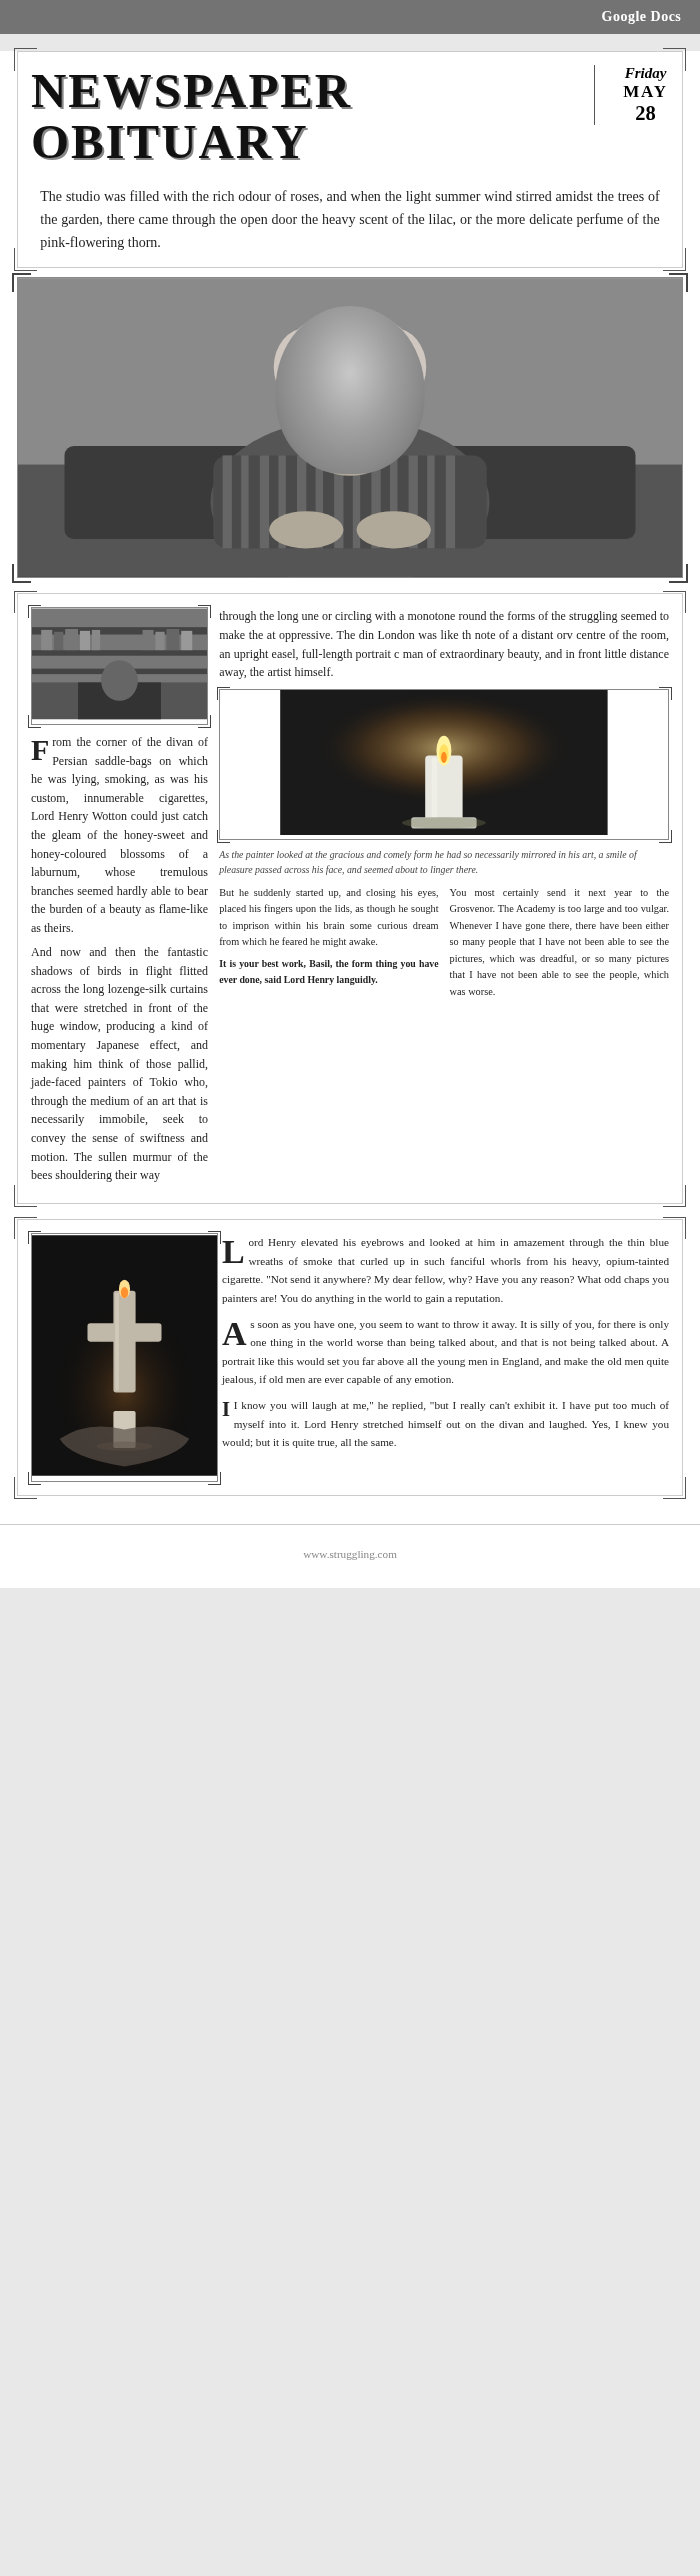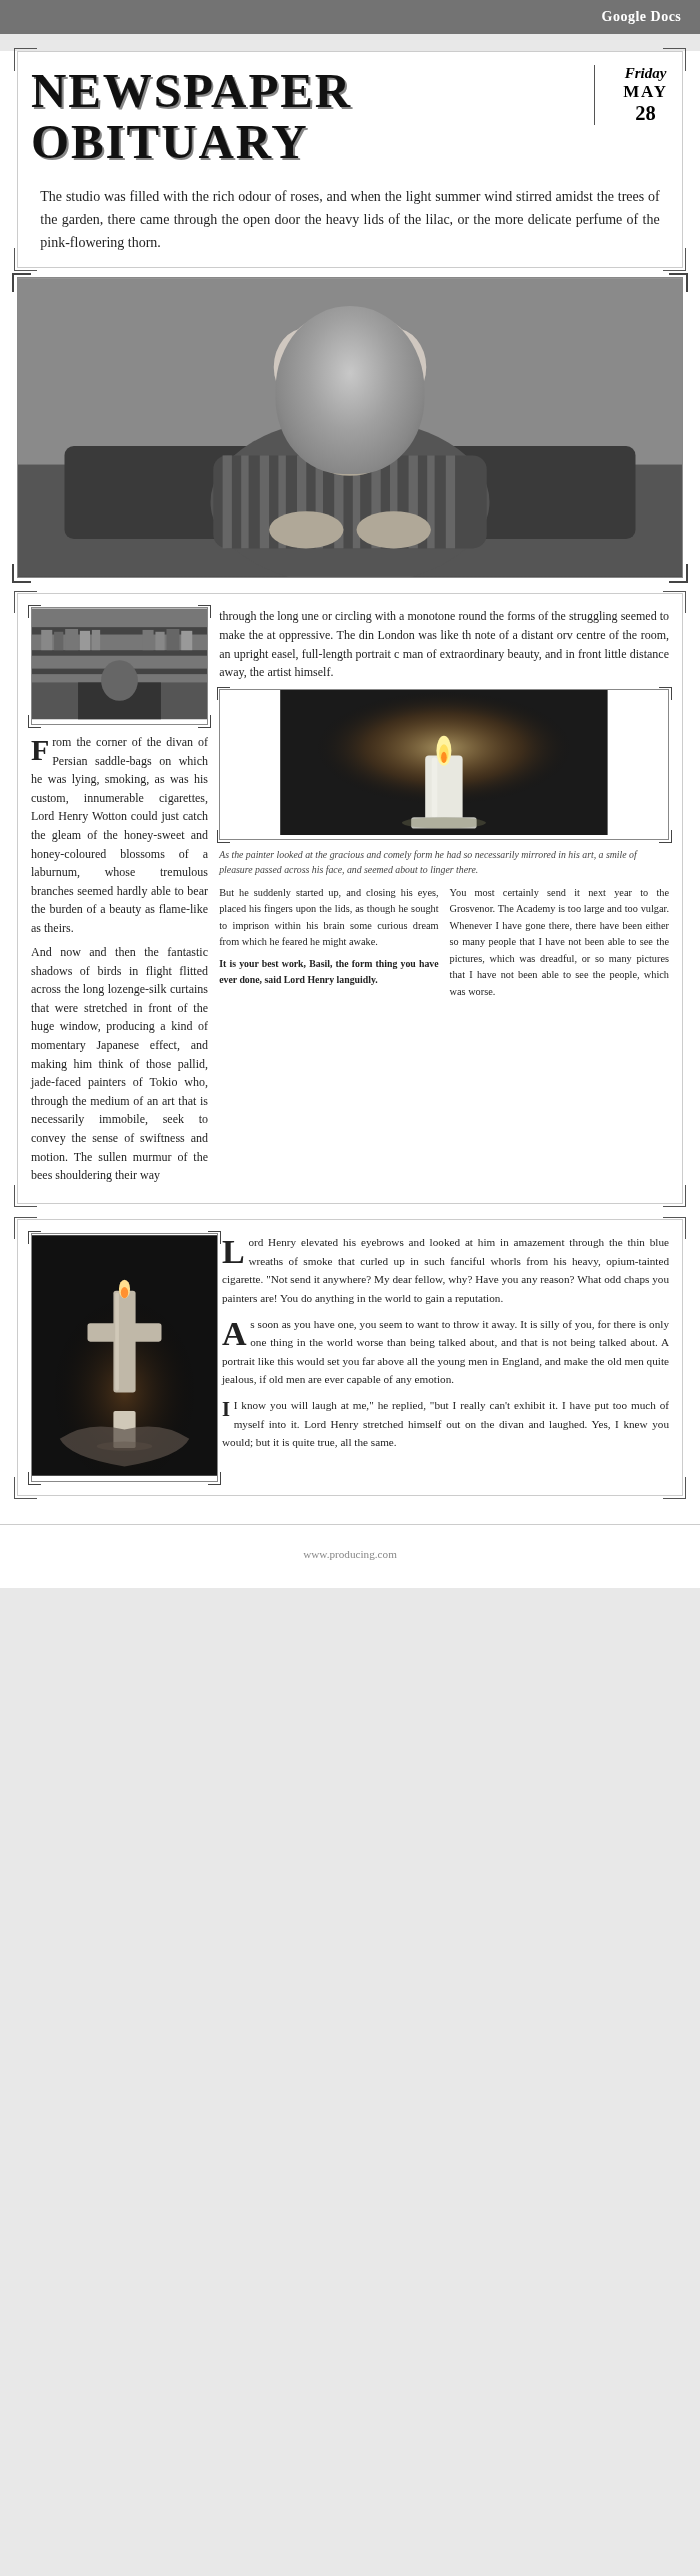--- a/index.html
+++ b/index.html
@@ -217,21 +217,21 @@
         <h1>OBITUARY</h1>
       </div>
       <div class="header-date">
         <div class="day-name">Friday</div>
         <div class="month">MAY</div>
         <div class="day-num">28</div>
       </div>
     </div>
 
     <div class="section1-text drop-cap">
-      <p>The studio was filled with the rich odour of roses, and when the light summer wind stirred amidst the trees of the garden, there came through the open door the heavy lids of the lilac, or the more delicate perfume of the pink-flowering thorn.</p>
+      <p>The studio was filled with the rich odour of roses, and when the light summer wind stirred amidst the trees of the garden, there came through the open door the heavy scent of the lilac, or the more delicate perfume of the pink-flowering thorn.</p>
     </div>
   </div>
 
   <div style="position:relative; margin: 7.5px 17px 15px 17px; border: 1.9px solid #888;">
     <div style="position:absolute; top:-5.6px; left:-5.6px; width:18.7px; height:18.7px; border-top:2.8px solid #444; border-left:2.8px solid #444;"></div>
     <div style="position:absolute; top:-5.6px; right:-5.6px; width:18.7px; height:18.7px; border-top:2.8px solid #444; border-right:2.8px solid #444;"></div>
     <div style="position:absolute; bottom:-5.6px; left:-5.6px; width:18.7px; height:18.7px; border-bottom:2.8px solid #444; border-left:2.8px solid #444;"></div>
     <div style="position:absolute; bottom:-5.6px; right:-5.6px; width:18.7px; height:18.7px; border-bottom:2.8px solid #444; border-right:2.8px solid #444;"></div>
     <div class="photo-person">
       
@@ -421,17 +421,17 @@
         <p class="drop-cap-med">As soon as you have one, you seem to want to throw it away. It is silly of you, for there is only one thing in the world worse than being talked about, and that is not being talked about. A portrait like this would set you far above all the young men in England, and make the old men quite jealous, if old men are ever capable of any emotion.</p>
         <p>
           <span style="font-size:20.5px; font-weight:bold; float:left; line-height:0.85; margin-right:3.7px; margin-top:4.7px; font-family:Georgia,serif;">I</span>
           <span>I know you will laugh at me," he replied, "but I really can't exhibit it. I have put too much of myself into it. Lord Henry stretched himself out on the divan and laughed. Yes, I knew you would; but it is quite true, all the same.</span>
         </p>
       </div>
     </div>
   </div>
 
   <div class="footer">
-    <div class="footer-url">www.producing.com</div>
+    <div class="footer-url">www.struggling.com</div>
   </div>
 
 </div>
 
 
 </body></html>

